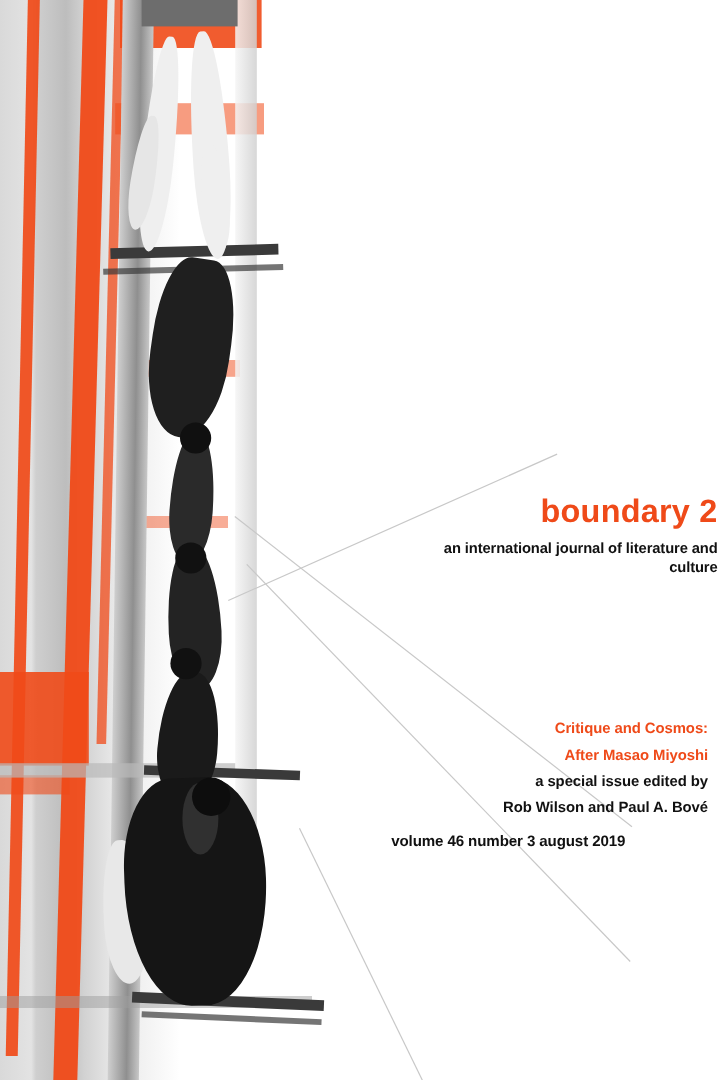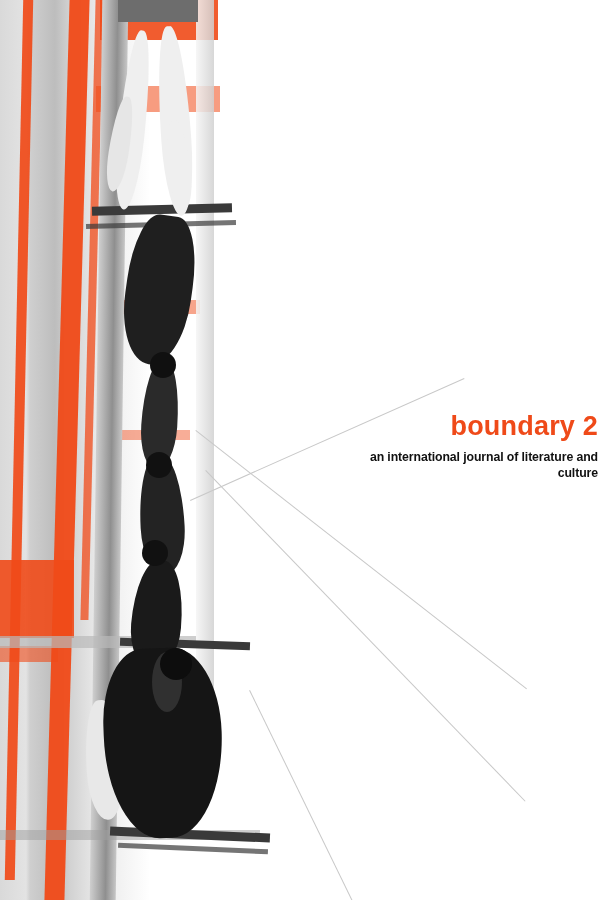--- a/index.html
+++ b/index.html
@@ -223,16 +223,23 @@
   <div class="cable c3"></div>
   <div class="cable c4"></div>
 
   <div class="text-col">
 
     <div class="masthead">
       <div class="journal-title">boundary 2</div>
       <div class="journal-subtitle">an international journal of literature and culture</div>
     </div>
 
-
+    <div class="issue-block">
+      <div class="issue-line">Critique and Cosmos:</div>
+      <div class="issue-line">After Masao Miyoshi</div>
+      <div class="issue-line dark">a special issue edited by</div>
+      <div class="issue-line dark">Rob Wilson and Paul A. Bové</div>
+    </div>
+
+    <div class="volume-line">volume 46  number 3  august 2019</div>
 
   </div>
 </div>
 
 </body></html>

